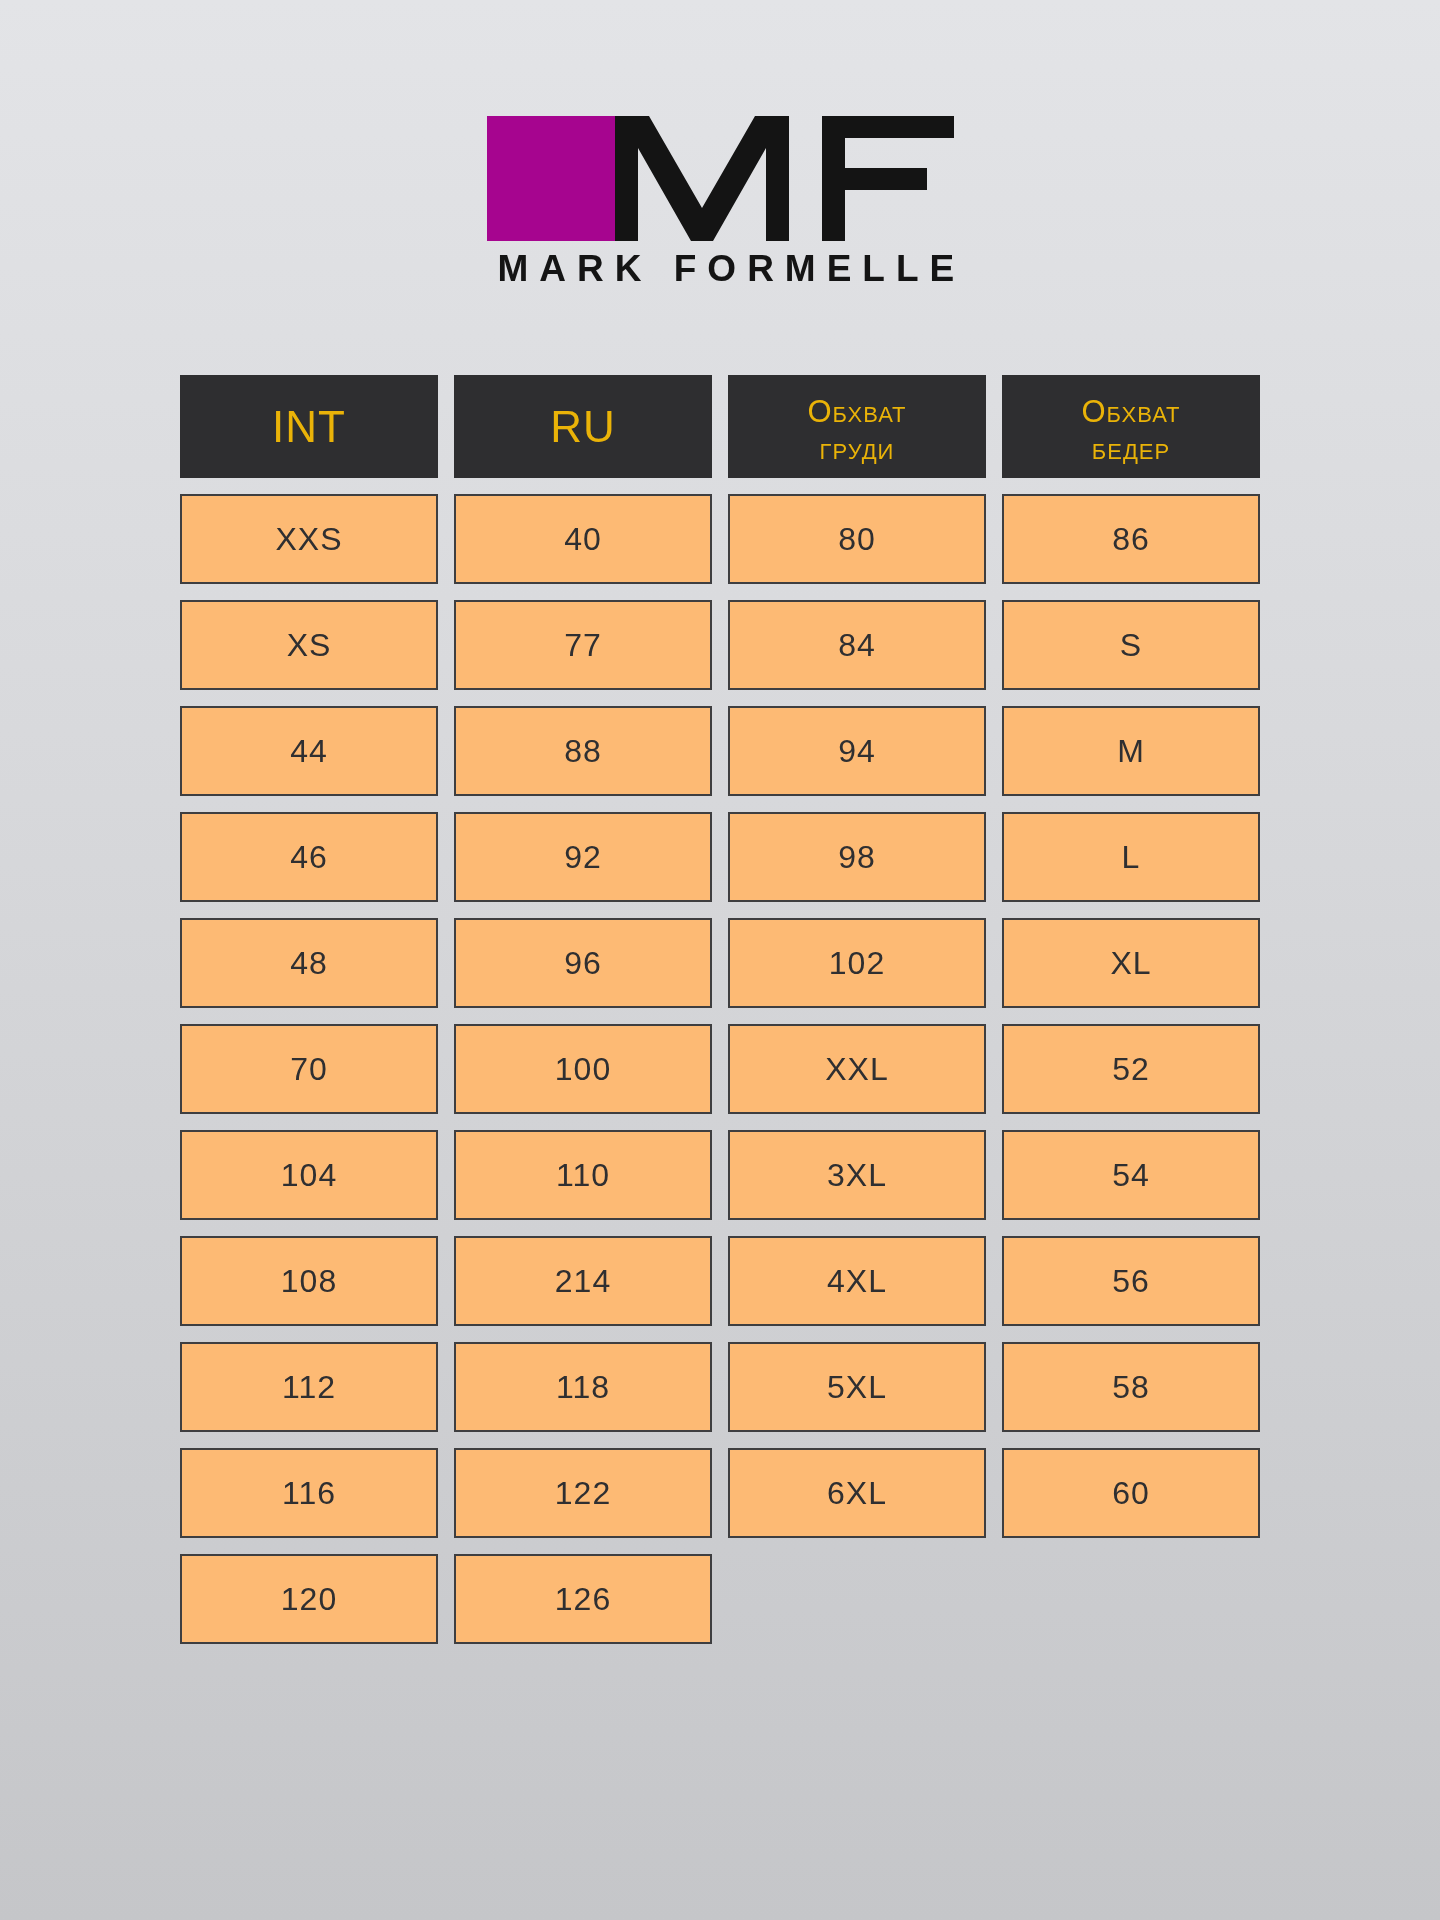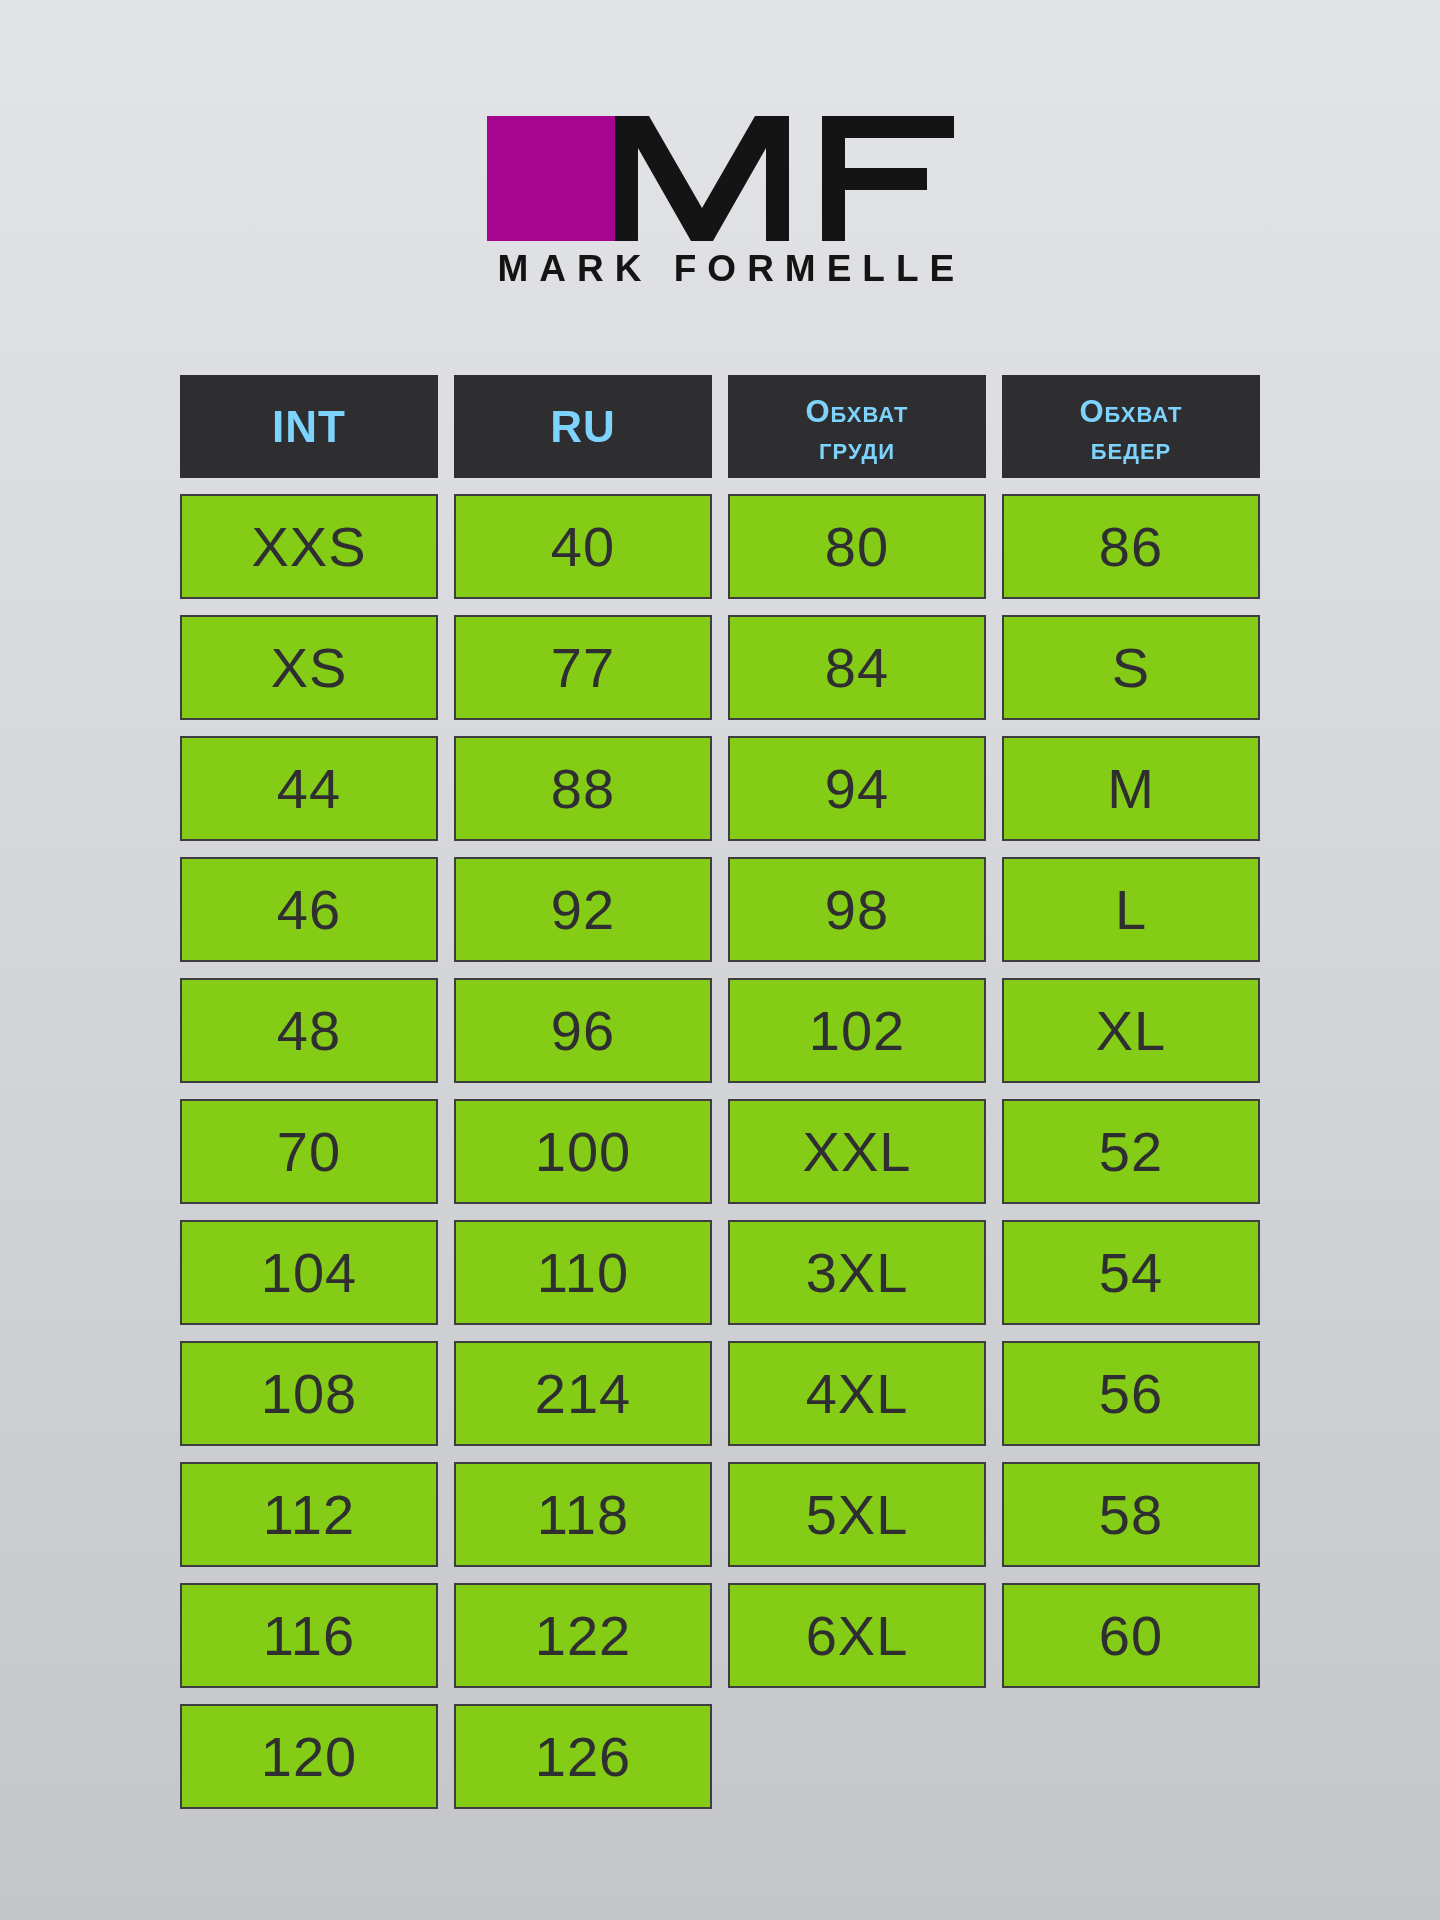--- a/index.html
+++ b/index.html
@@ -36,49 +36,48 @@
     width: 1080px;
     margin: 85px auto 0;
     display: grid;
     grid-template-columns: repeat(4, 1fr);
     column-gap: 16px;
     row-gap: 16px;
   }
   .hcell {
     height: 103px;
     background: #2e2e30;
-    color: #7dd3fc;
+    color: #eab308;
     display: flex;
     align-items: center;
     justify-content: center;
     text-align: center;
-    font-weight: bold;
   }
   .hlabel {
     font-size: 44px;
     letter-spacing: 1px;
   }
   .hcell.small .hlabel {
     font-size: 31px;
     line-height: 1.18;
     font-variant: small-caps;
     letter-spacing: 1px;
     max-width: 170px;
     display: inline-block;
     margin-top: 8px;
   }
   .cell {
-    height: 105px;
+    height: 90px;
     box-sizing: border-box;
-    background: #84cc16;
+    background: #fdba74;
     border: 2px solid #3e3e40;
     display: flex;
     align-items: center;
     justify-content: center;
-    font-size: 56px;
+    font-size: 32px;
     color: #2f2f31;
     letter-spacing: 1px;
   }
 </style>
 </head>
 <body>
 
 <div class="page">
 
   <div class="logo">

